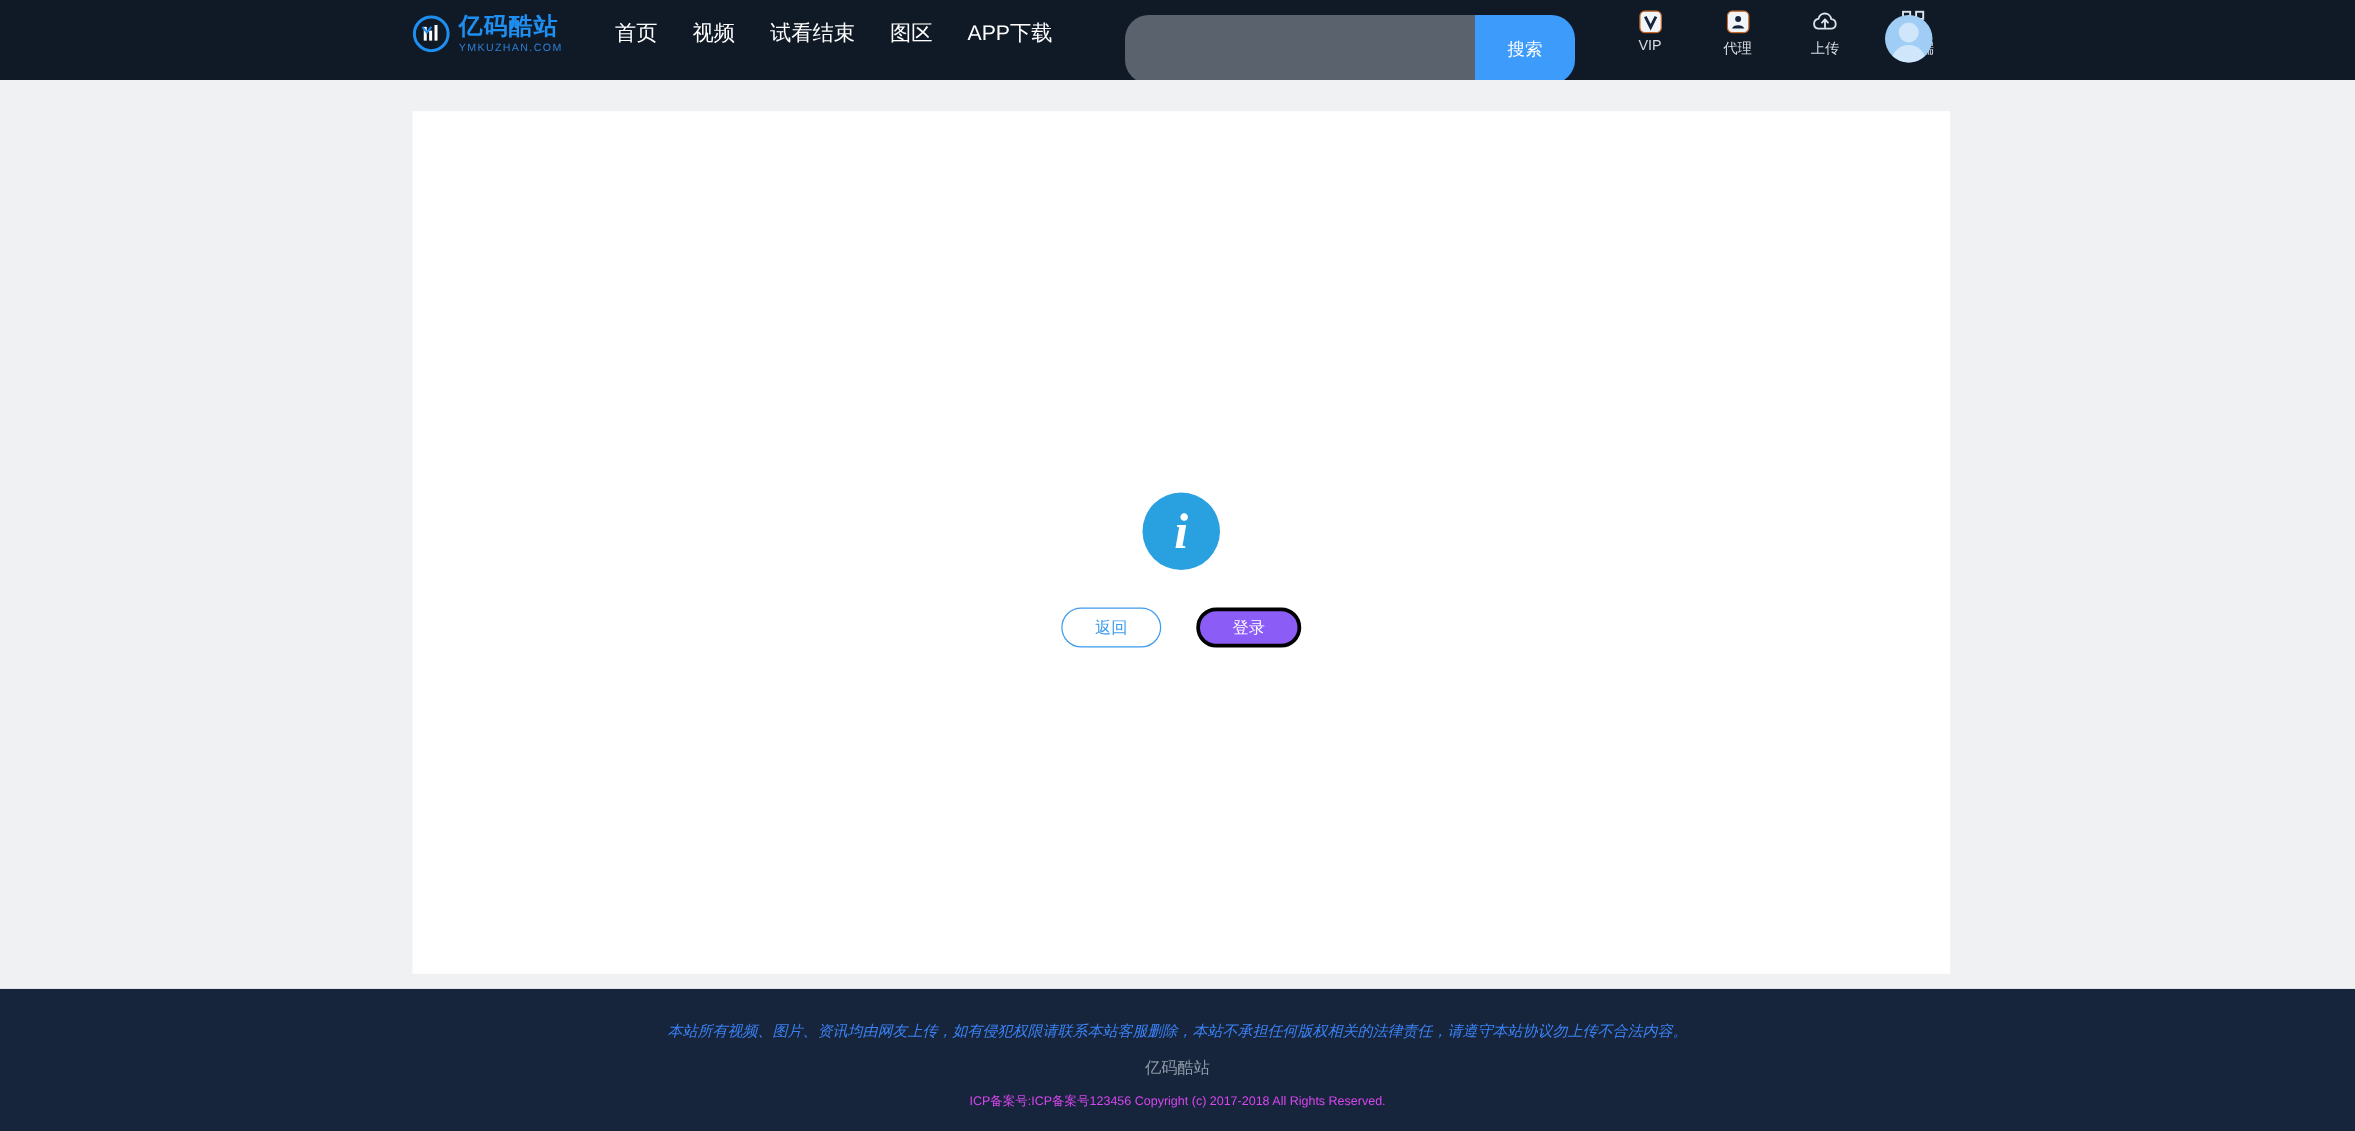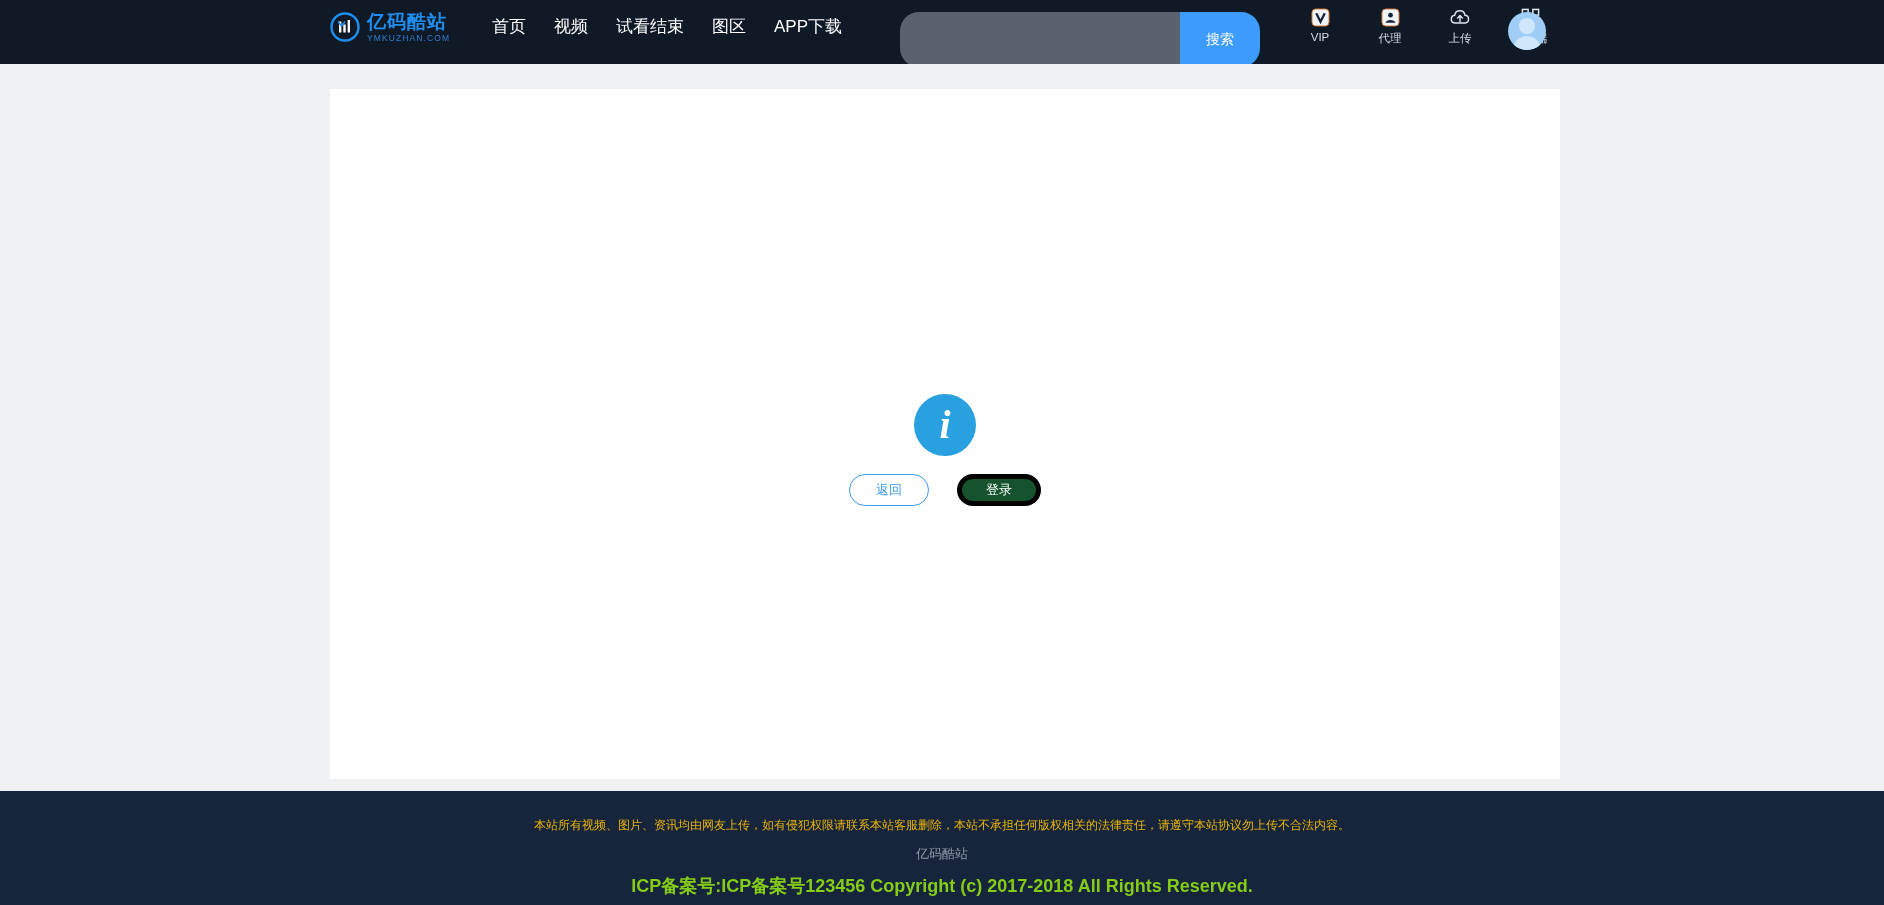--- a/index.html
+++ b/index.html
@@ -101,39 +101,39 @@
     background: #29a0e0; color: #ffffff;
     display: flex; align-items: center; justify-content: center;
     font-family: "Liberation Serif", serif;
     font-style: italic; font-weight: bold; font-size: 40px;
     line-height: 1;
   }
   .notice-text {
     margin-top: 34px;
     font-size: 17px; color: #3d9bf0; letter-spacing: 0.5px;
   }
-  .btn-row { margin-top: 18px; display: flex; gap: 28px; }
+  .btn-row { margin-top: 30px; display: flex; gap: 28px; }
   .btn {
     height: 32px; min-width: 80px; padding: 0 22px;
     border-radius: 16px; font-size: 13px; cursor: pointer;
     display: flex; align-items: center; justify-content: center;
     font-family: "Liberation Sans", sans-serif;
   }
   .btn-ghost { background: #ffffff; border: 1px solid #3d9bf0; color: #3d9bf0; }
-  .btn-primary { background: #14532d; border: 5px solid #000000; color: #ffffff; min-width: 84px; }
+  .btn-primary { background: #8b5cf6; border: 3px solid #000000; color: #ffffff; min-width: 84px; }
 
   
   .footer {
     width: 1884px; height: 114px; background: #16253c;
     display: flex; flex-direction: column; align-items: center;
     padding-top: 26px;
   }
-  .foot-line { font-size: 12px; color: #eab308; margin-bottom: 11px; }
+  .foot-line { font-size: 12px; color: #3b82f6; margin-bottom: 11px; font-style: italic; }
   .foot-site { font-size: 13px; color: #8e99a8; margin-bottom: 11px; }
-  .foot-copy { font-size: 18px; color: #84cc16; font-weight: bold; }
+  .foot-copy { font-size: 10px; color: #d946ef; }
 </style>
 </head>
 <body>
 
 <div class="header">
 
   <a class="logo" href="#">
     <span class="logo-icon-wrap">
       <svg class="logo-mark" viewBox="0 0 30 30" aria-hidden="true">
         <circle cx="15" cy="15" r="13.5" fill="none" stroke="#1f8ef1" stroke-width="2.4"></circle>

